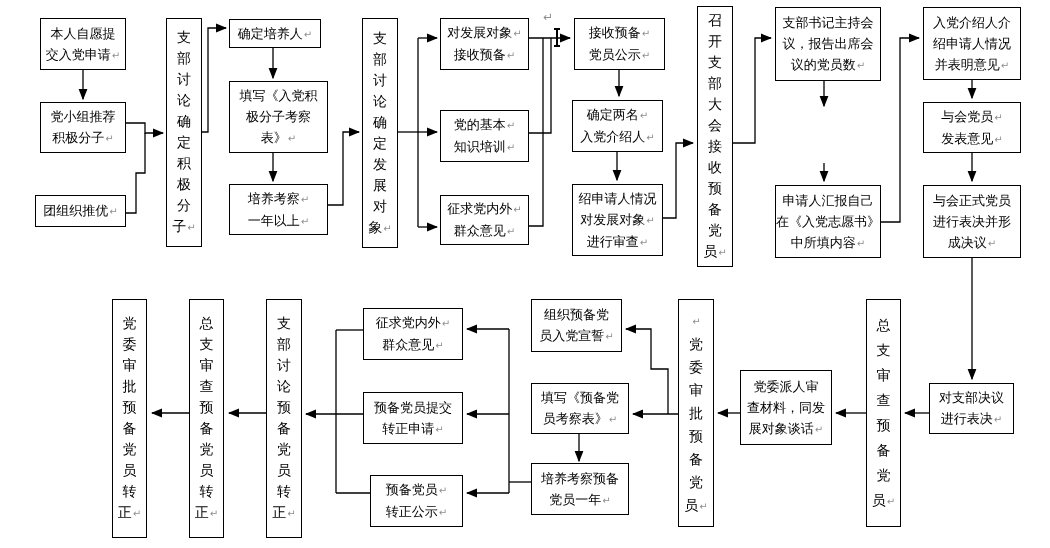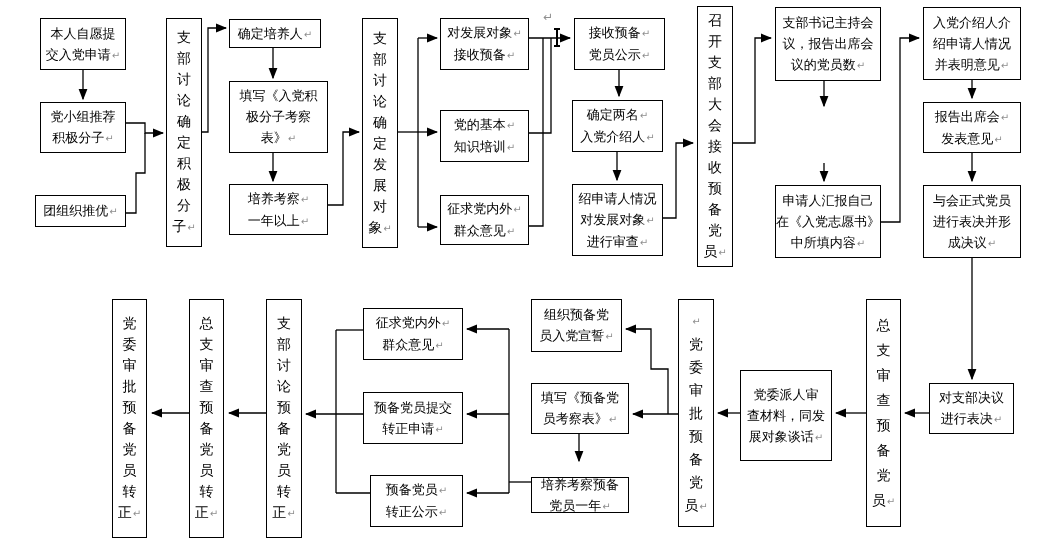--- a/index.html
+++ b/index.html
@@ -182,21 +182,21 @@
       <div class="ln"><span class="t">申请人汇报自己</span></div>
       <div class="ln"><span class="t">在《入党志愿书》</span></div>
       <div class="ln"><span class="t">中所填内容</span><span class="m">↵</span></div>
     </div>
   <div class="node" style="left:923px;top:7px;width:98px;height:73px">
       <div class="ln"><span class="t">入党介绍人介</span></div>
       <div class="ln"><span class="t">绍申请人情况</span></div>
       <div class="ln"><span class="t">并表明意见</span><span class="m">↵</span></div>
     </div>
   <div class="node" style="left:923px;top:102px;width:98px;height:51px">
-      <div class="ln"><span class="t">报告出席会</span><span class="m">↵</span></div>
+      <div class="ln"><span class="t">与会党员</span><span class="m">↵</span></div>
       <div class="ln"><span class="t">发表意见</span><span class="m">↵</span></div>
     </div>
   <div class="node" style="left:929px;top:383px;width:85px;height:51px">
       <div class="ln"><span class="t">对支部决议</span></div>
       <div class="ln"><span class="t">进行表决</span><span class="m">↵</span></div>
     </div>
 
   <div class="node" style="left:923px;top:185px;width:98px;height:73px">
       <div class="ln"><span class="t">与会正式党员</span></div>
       <div class="ln"><span class="t">进行表决并形</span></div>
@@ -205,21 +205,21 @@
   <div class="node vnode" style="left:866px;top:299px;width:35px;height:228px;line-height:25px">
       <div class="ln"><span class="t">总</span></div>
       <div class="ln"><span class="t">支</span></div>
       <div class="ln"><span class="t">审</span></div>
       <div class="ln"><span class="t">查</span></div>
       <div class="ln"><span class="t">预</span></div>
       <div class="ln"><span class="t">备</span></div>
       <div class="ln"><span class="t">党</span></div>
       <div class="ln"><span class="t">员</span><span class="m">↵</span></div>
     </div>
-  <div class="node" style="left:740px;top:370px;width:92px;height:91px">
+  <div class="node" style="left:740px;top:370px;width:92px;height:75px">
       <div class="ln"><span class="t">党委派人审</span></div>
       <div class="ln"><span class="t">查材料，同发</span></div>
       <div class="ln"><span class="t">展对象谈话</span><span class="m">↵</span></div>
     </div>
   <div class="node vnode" style="left:678px;top:299px;width:36px;height:228px;line-height:23px">
       <div class="ln"><span class="t"></span><span class="m">↵</span></div>
       <div class="ln"><span class="t">党</span></div>
       <div class="ln"><span class="t">委</span></div>
       <div class="ln"><span class="t">审</span></div>
       <div class="ln"><span class="t">批</span></div>
@@ -229,21 +229,21 @@
       <div class="ln"><span class="t">员</span><span class="m">↵</span></div>
     </div>
   <div class="node" style="left:531px;top:299px;width:91px;height:53px">
       <div class="ln"><span class="t">组织预备党</span></div>
       <div class="ln"><span class="t">员入党宣誓</span><span class="m">↵</span></div>
     </div>
   <div class="node" style="left:531px;top:383px;width:98px;height:51px">
       <div class="ln"><span class="t">填写《预备党</span></div>
       <div class="ln"><span class="t">员考察表》</span><span class="m">↵</span></div>
     </div>
-  <div class="node" style="left:531px;top:477px;width:98px;height:36px">
+  <div class="node" style="left:531px;top:463px;width:98px;height:52px">
       <div class="ln"><span class="t">培养考察预备</span></div>
       <div class="ln"><span class="t">党员一年</span><span class="m">↵</span></div>
     </div>
   <div class="node" style="left:363px;top:308px;width:100px;height:52px">
       <div class="ln"><span class="t">征求党内外</span><span class="m">↵</span></div>
       <div class="ln"><span class="t">群众意见</span><span class="m">↵</span></div>
     </div>
   <div class="node" style="left:363px;top:392px;width:100px;height:52px">
       <div class="ln"><span class="t">预备党员提交</span></div>
       <div class="ln"><span class="t">转正申请</span><span class="m">↵</span></div>

